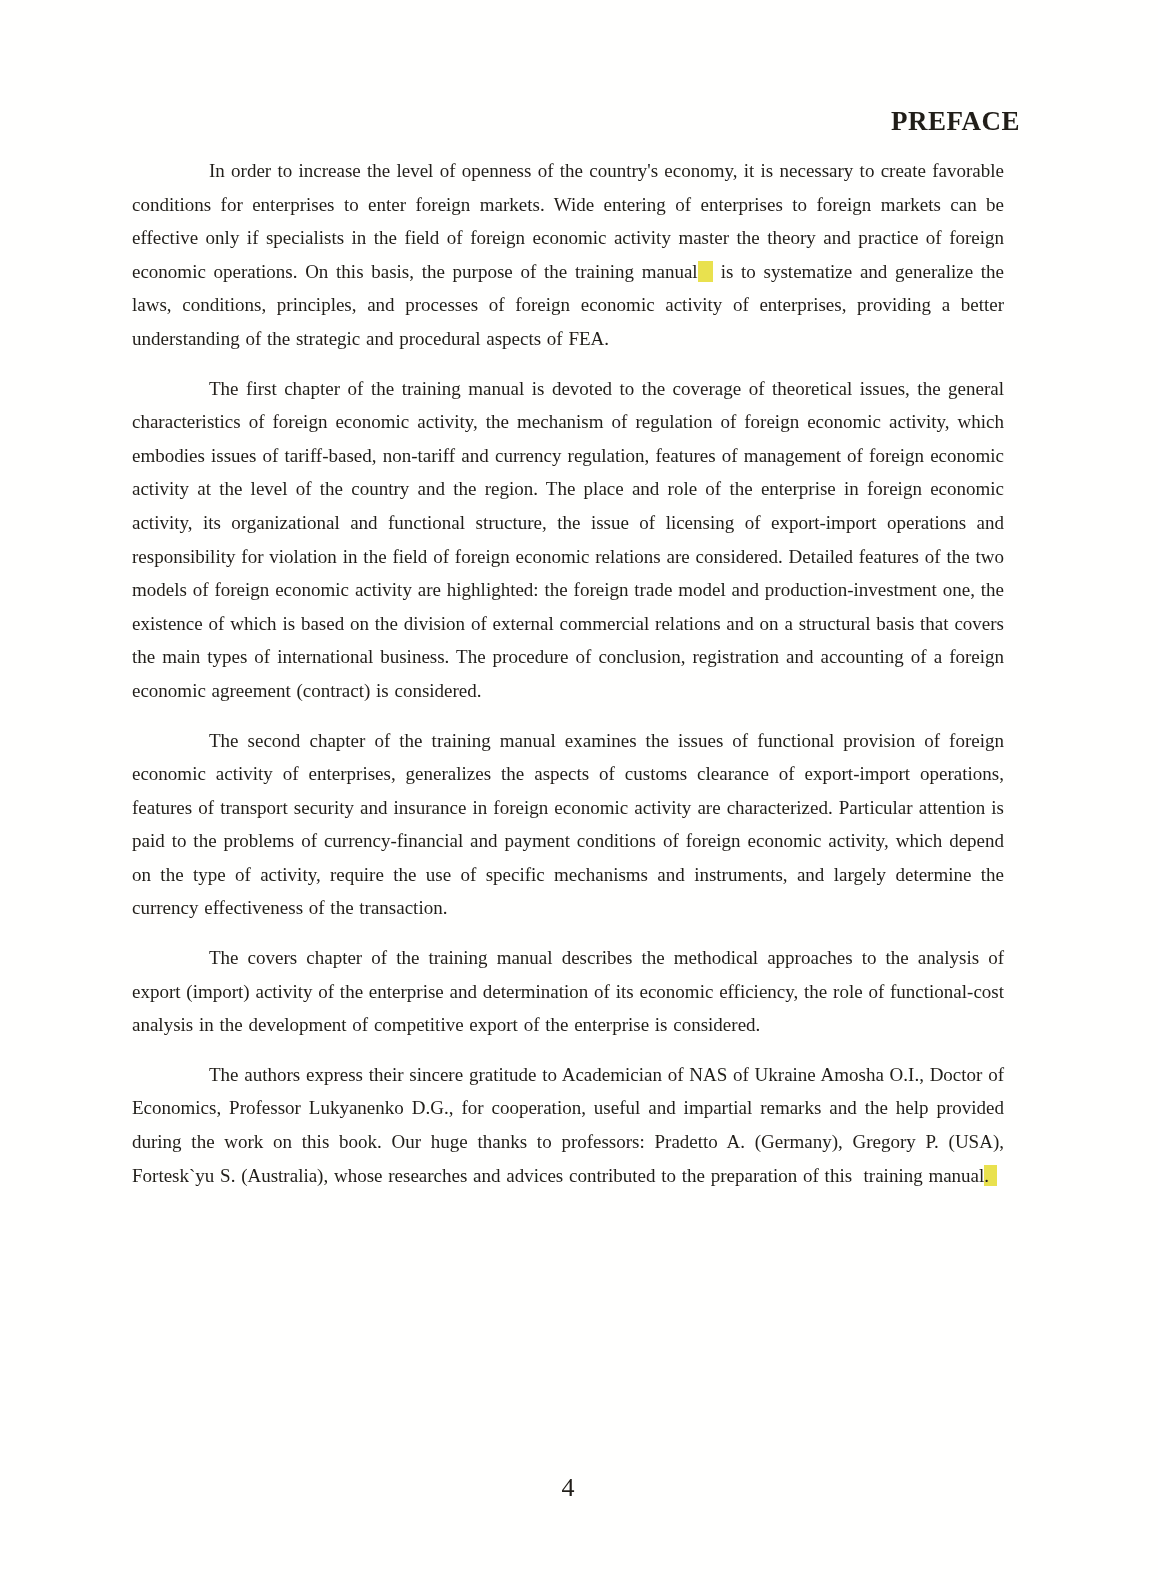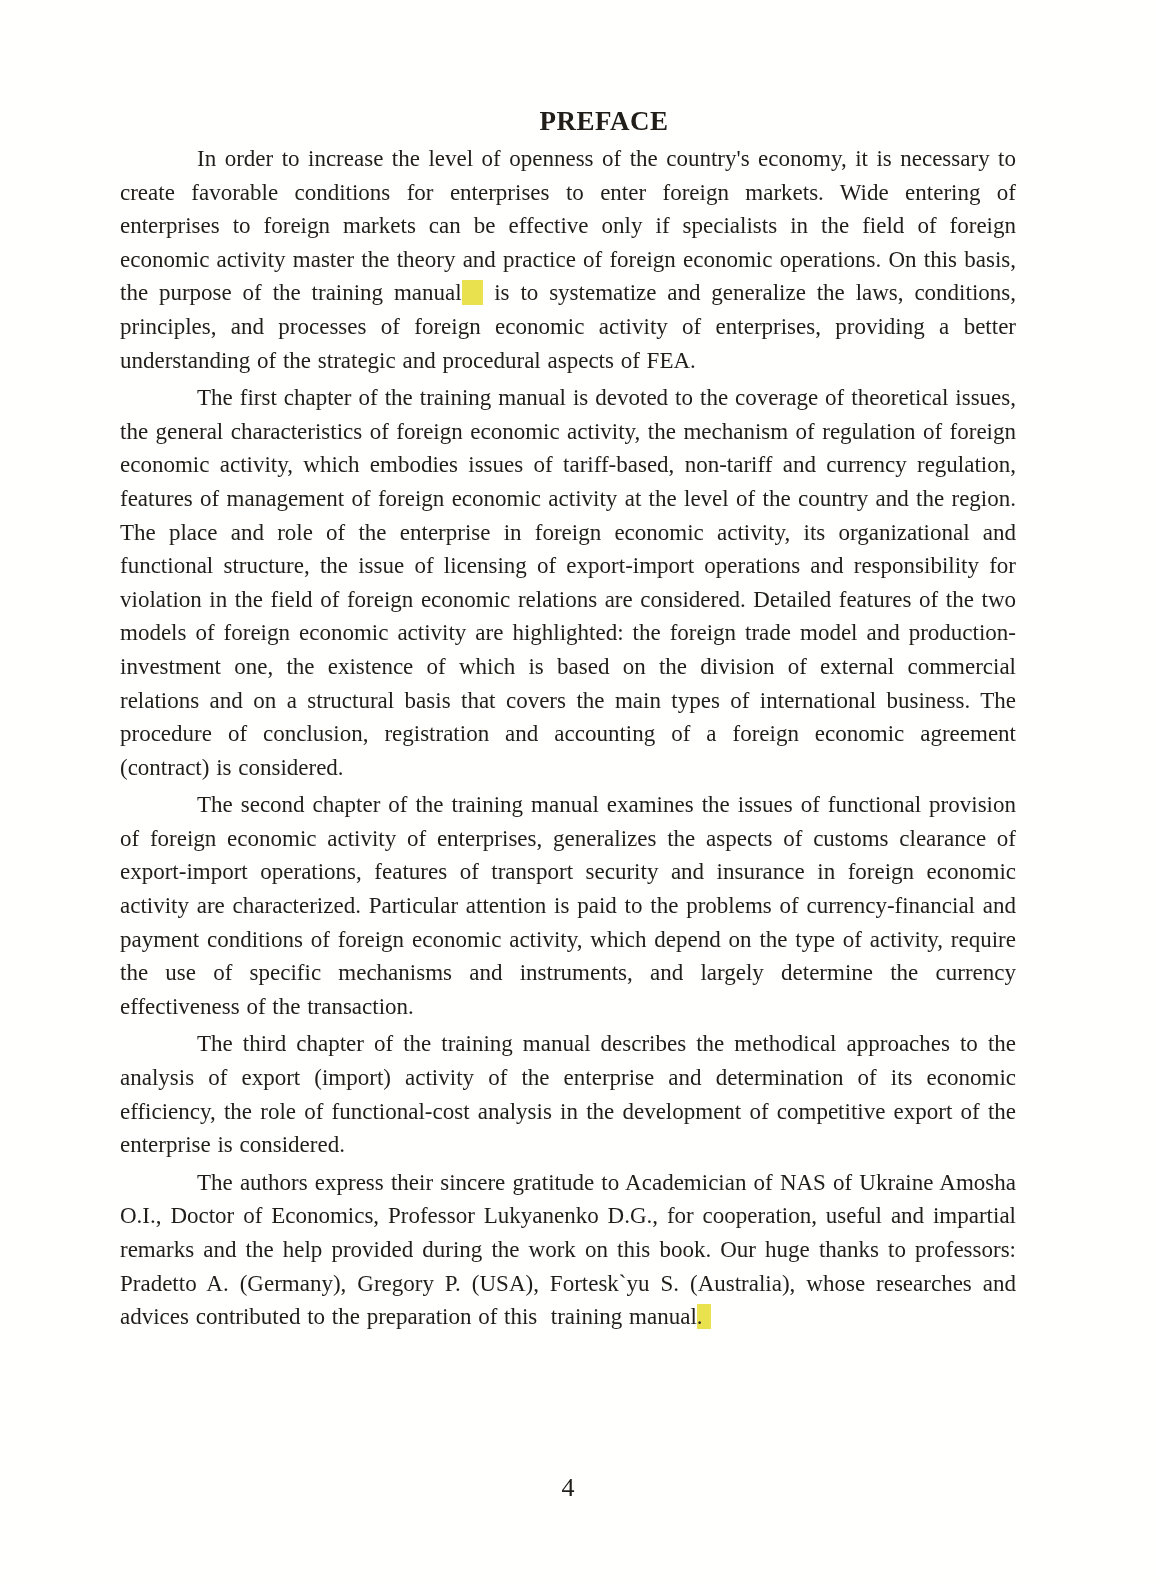--- a/index.html
+++ b/index.html
@@ -19,29 +19,29 @@
   .content {
     position: absolute;
     left: 116px;
     top: 104px;
     width: 904px;
   }
   .doc-title {
     font-size: 27px;
     line-height: 34px;
     font-weight: bold;
-    text-align: center;
+    text-align: right;
     
     padding-left: 72px;
     margin: 0 0 4px 0;
     letter-spacing: 0.5px;
   }
   .para {
-    margin: 4px;
-    font-size: 23px;
+    margin: 16px;
+    font-size: 19px;
     line-height: 33.6px;
     text-align: justify;
     text-indent: 77px;
     word-spacing: 1px;
   }
   .seg-bold { font-weight: normal; }
   .hl {
     background: #e9e14e;
   }
   .hl-end {
@@ -65,20 +65,20 @@
   <div class="content">
 
     <h1 class="doc-title">PREFACE</h1>
 
     <p class="para"><span>In order to increase the level of openness of the country's economy, it is necessary to create favorable conditions for enterprises to enter foreign markets. Wide entering of enterprises to foreign markets can be effective only if specialists in the field of foreign economic activity master the theory and practice of foreign economic operations. On this basis, the purpose of the training manual</span><span class="hl">&nbsp;&nbsp;</span><span> is to systematize and generalize the laws, conditions, principles, and processes of foreign economic activity of enterprises, providing a better understanding of the strategic and procedural aspects of FEA.</span></p>
 
     <p class="para"><span class="seg-bold">The first chapter</span><span> of the training manual is devoted to the coverage of theoretical issues, the general characteristics of foreign economic activity, the mechanism of regulation of foreign economic activity, which embodies issues of tariff-based, non-tariff and currency regulation, features of management of foreign economic activity at the level of the country and the region. The place and role of the enterprise in foreign economic activity, its organizational and functional structure, the issue of licensing of export-import operations and responsibility for violation in the field of foreign economic relations are considered. Detailed features of the two models of foreign economic activity are highlighted: the foreign trade model and production-investment one, the existence of which is based on the division of external commercial relations and on a structural basis that covers the main types of international business. The procedure of conclusion, registration and accounting of a foreign economic agreement (contract) is considered.</span></p>
 
     <p class="para"><span class="seg-bold">The second chapter</span><span> of the training manual examines the issues of functional provision of foreign economic activity of enterprises, generalizes the aspects of customs clearance of export-import operations, features of transport security and insurance in foreign economic activity are characterized. Particular attention is paid to the problems of currency-financial and payment conditions of foreign economic activity, which depend on the type of activity, require the use of specific mechanisms and instruments, and largely determine the currency effectiveness of the transaction.</span></p>
 
-    <p class="para"><span class="seg-bold">The third chapter</span><span> of the training manual describes the methodical approaches to the analysis of export (import) activity of the enterprise and determination of its economic efficiency, the role of functional-cost analysis in the development of competitive export of the enterprise is considered.</span></p>
+    <p class="para"><span class="seg-bold">The covers chapter</span><span> of the training manual describes the methodical approaches to the analysis of export (import) activity of the enterprise and determination of its economic efficiency, the role of functional-cost analysis in the development of competitive export of the enterprise is considered.</span></p>
 
     <p class="para"><span>The authors express their sincere gratitude to Academician of NAS of Ukraine Amosha O.I., Doctor of Economics, Professor Lukyanenko D.G., for cooperation, useful and impartial remarks and the help provided during the work on this book. Our huge thanks to professors: Pradetto A. (Germany), Gregory P. (USA), Fortesk`yu S. (Australia), whose researches and advices contributed to the preparation of this&nbsp; training manual</span><span class="hl-end">.</span></p>
 
   </div>
 
   <div class="page-number">4</div>
 </div>
 
 </body></html>

